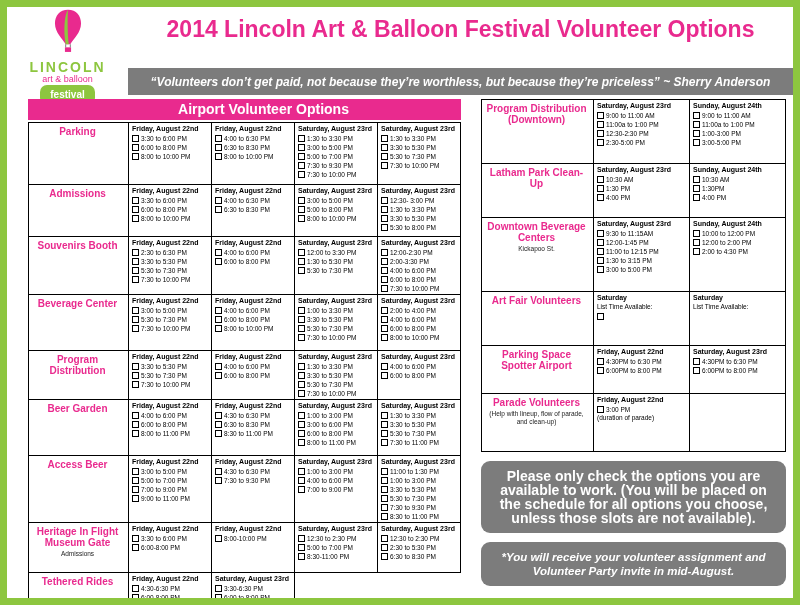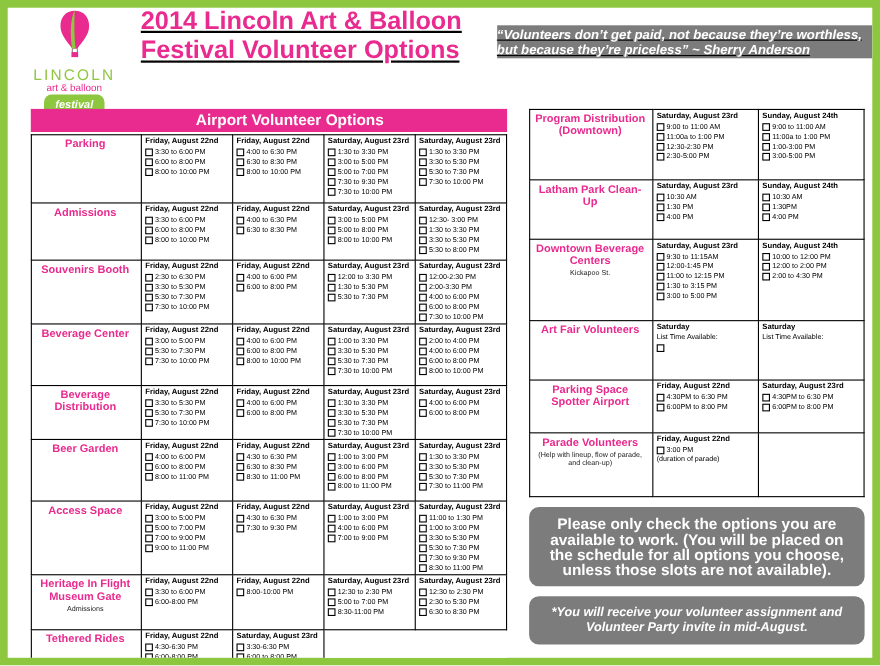--- a/index.html
+++ b/index.html
@@ -4,25 +4,25 @@
 <style>
   html,body{margin:0;padding:0;background:#fff;}
   .page{
     position:relative; width:800px; height:605px; box-sizing:border-box;
     border:7px solid var(--green,#8dc63f); background:#fff; overflow:hidden;
     font-family:"Liberation Sans", sans-serif; color:#000;
   }
   
   .header-row{display:flex; height:88px;}
   .logo{width:121px; display:flex; flex-direction:column; align-items:center; padding-top:2px;}
-  .logo-line1{color:var(--green,#8dc63f); font-weight:normal; font-size:14px; letter-spacing:2px; line-height:14px; margin-top:1px;}
+  .logo-line1{color:var(--green,#8dc63f); font-weight:bold; font-size:14px; letter-spacing:2px; line-height:14px; margin-top:1px;}
   .logo-line2{color:var(--pink,#e92a8e); font-weight:normal; font-size:9px; line-height:10px;}
-  .logo-line3{background:var(--green,#8dc63f); color:#fff; font-style:italic; font-weight:bold; font-size:10px;
+  .logo-line3{background:var(--green,#8dc63f); color:#fff; font-weight:bold; font-size:10px;
     border-radius:7px; padding:4px 10px; line-height:12px; margin-top:1px;}
-  .head-right{flex:1; display:flex; text-decoration:underline;}
+  .head-right{flex:1; display:flex; flex-direction:column;}
   .title{height:50px; display:flex; align-items:center; justify-content:center;
     color:var(--pink,#e92a8e); font-weight:bold; font-size:23px;}
   .quote-bar{height:30px; background:var(--gray,#7c7c7c); color:#fff; font-style:italic; font-weight:bold;
     font-size:12px; display:flex; align-items:center; justify-content:center;margin-top:16px;}
   
   .main{display:flex; margin-top:4px;}
   .col-left{width:433px; margin-left:21px;}
   .col-right{width:305px; margin-left:20px;}
   .sec-header{background:var(--pink,#e92a8e); color:#fff; font-weight:bold; font-size:14px;
     text-align:center; height:21px; line-height:21px; margin-bottom:2px;padding-left:38px;}
@@ -382,21 +382,21 @@
                     <span class="slot-t">6:00 to 8:00 PM</span>
                   </div>
                   <div class="slot">
                     <span class="cb"></span>
                     <span class="slot-t">8:00 to 10:00 PM</span>
                   </div>
                 </td>
               </tr>
               <tr>
                 <td class="lbl">
-                  <div>Beverage Distribution</div>
+                  <div>Program Distribution</div>
                 </td>
                 <td class="cell">
                   <div class="date">Friday, August 22nd</div>
                   <div class="slot">
                     <span class="cb"></span>
                     <span class="slot-t">3:30 to 5:30 PM</span>
                   </div>
                   <div class="slot">
                     <span class="cb"></span>
                     <span class="slot-t">5:30 to 7:30 PM</span>
@@ -516,21 +516,21 @@
                     <span class="slot-t">5:30 to 7:30 PM</span>
                   </div>
                   <div class="slot">
                     <span class="cb"></span>
                     <span class="slot-t">7:30 to 11:00 PM</span>
                   </div>
                 </td>
               </tr>
               <tr>
                 <td class="lbl">
-                  <div>Access Space</div>
+                  <div>Access Beer</div>
                 </td>
                 <td class="cell">
                   <div class="date">Friday, August 22nd</div>
                   <div class="slot">
                     <span class="cb"></span>
                     <span class="slot-t">3:00 to 5:00 PM</span>
                   </div>
                   <div class="slot">
                     <span class="cb"></span>
                     <span class="slot-t">5:00 to 7:00 PM</span>

